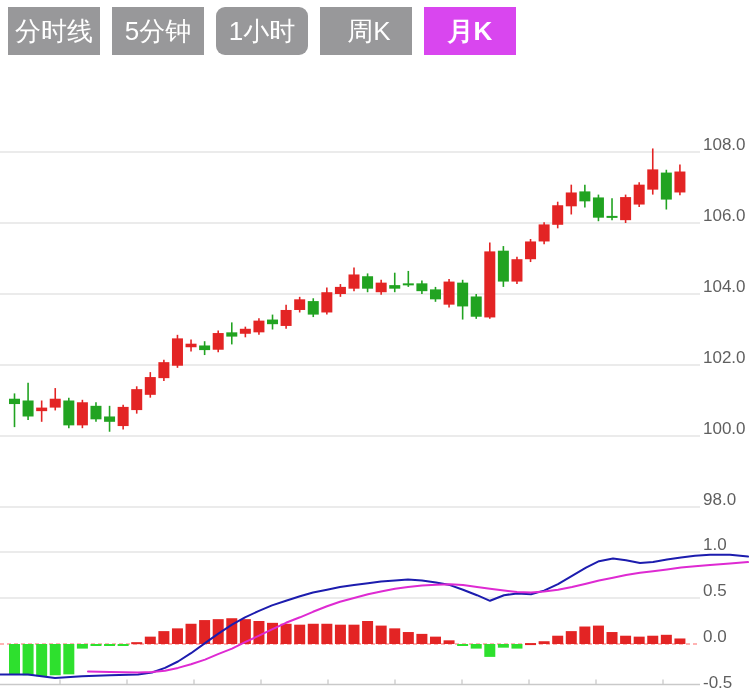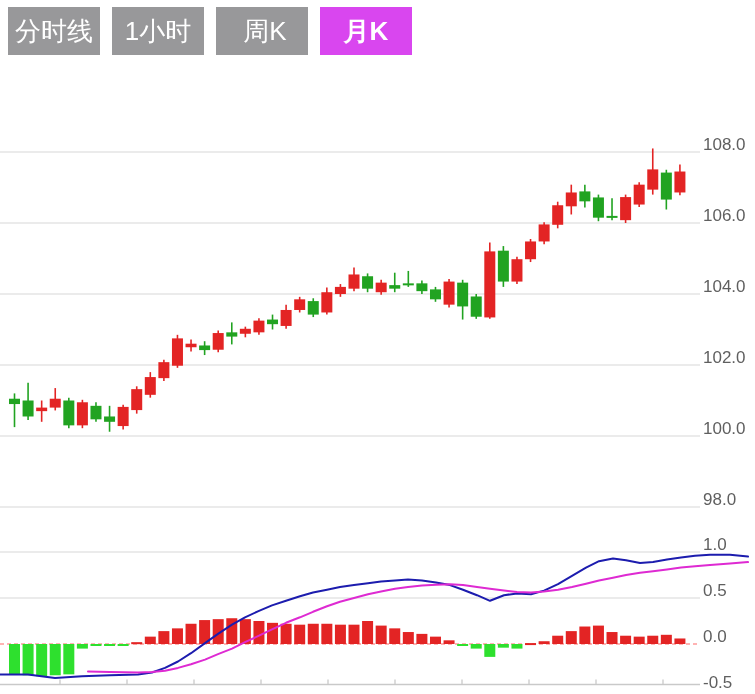--- a/index.html
+++ b/index.html
@@ -12,21 +12,22 @@
   .tab.active{background:#1567c6;}
   #chart{position:absolute;left:0;top:0;}
   text{font-family:"Liberation Sans","DejaVu Sans",sans-serif;}
 </style>
 </head>
 <body>
 
 <div id="app">
   <div class="tabbar">
       <button class="tab" style="background: rgb(152, 152, 154);">分时线</button>
-      <button class="tab" style="background: rgb(152, 152, 154);">1小时</button>
+      <button class="tab" style="background: rgb(152, 152, 154);">5分钟</button>
+      <button class="tab" style="background: rgb(152, 152, 154); border-radius: 9px;">1小时</button>
       <button class="tab" style="background: rgb(152, 152, 154); padding-left: 6px;">周K</button>
       <button class="tab" style="background: #d946ef; font-weight: bold;">月K</button>
     </div>
   <svg id="chart" width="755" height="694" viewBox="0 0 755 694">
     <g id="g-price-grid">
         <line x1="0" y1="152" x2="700" y2="152" stroke="#e4e4e4" stroke-width="1.3"></line>
         <line x1="0" y1="223" x2="700" y2="223" stroke="#e4e4e4" stroke-width="1.3"></line>
         <line x1="0" y1="294" x2="700" y2="294" stroke="#e4e4e4" stroke-width="1.3"></line>
         <line x1="0" y1="365" x2="700" y2="365" stroke="#e4e4e4" stroke-width="1.3"></line>
         <line x1="0" y1="436" x2="700" y2="436" stroke="#e4e4e4" stroke-width="1.3"></line>

